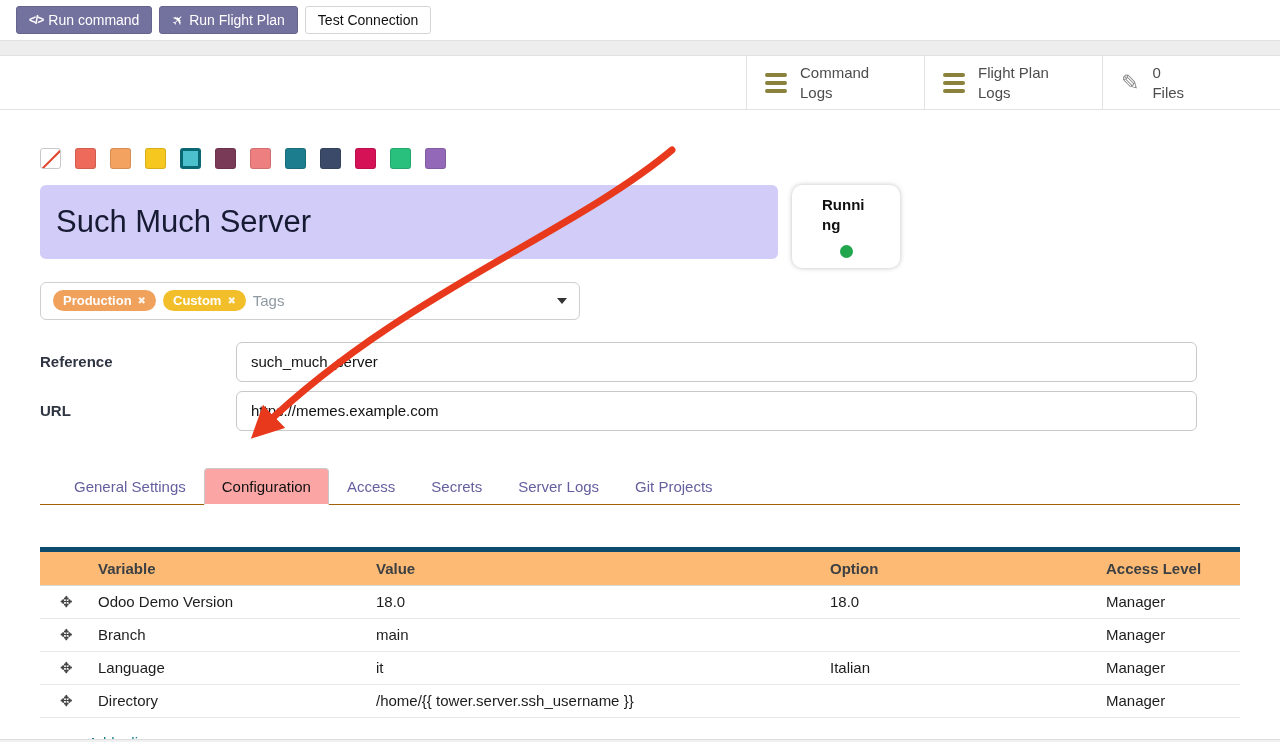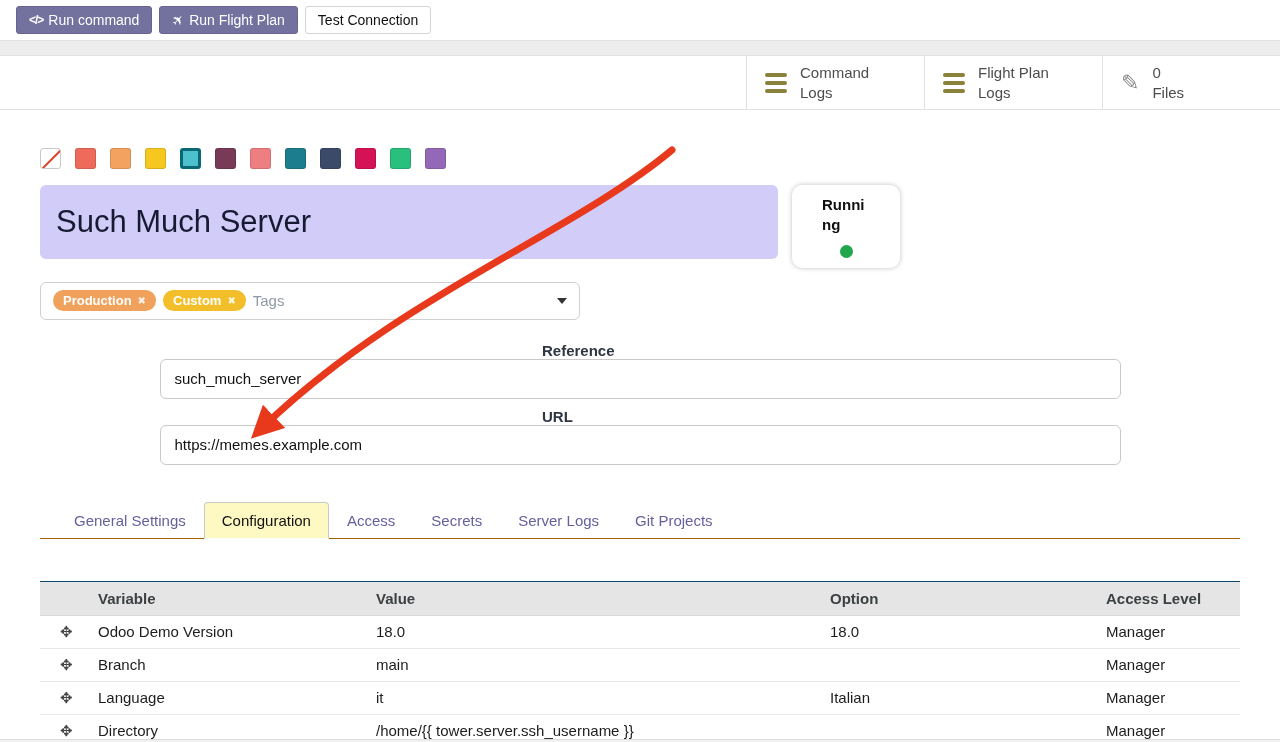--- a/index.html
+++ b/index.html
@@ -42,36 +42,36 @@
   .status-dot { width: 13px; height: 13px; border-radius: 50%; background: #21a64d; flex-shrink: 0; }
   .tags-box { margin-top: 14px; width: 540px; height: 38px; border: 1px solid #cfcfcf; border-radius: 6px;
               display: flex; align-items: center; gap: 7px; padding: 0 12px; }
   .tags-list { display: flex; gap: 7px; align-items: flex-start; }
   .tag { display: inline-flex; align-items: center; gap: 6px; color: #fff; font-size: 13px; font-weight: 700;
          padding: 3px 10px; border-radius: 11px; }
   .tag .x { font-size: 10px; opacity: .85; cursor: pointer; }
   .tags-ph { color: #8f9aa3; font-size: 15px; }
   .caret { margin-left: auto; width: 0; height: 0; border-left: 5px solid transparent; border-right: 5px solid transparent;
            border-top: 6px solid #333; cursor: pointer; }
-  .field-row { display: flex; align-items: center; margin-top: 9px; flex-direction: column; }
+  .field-row { display: flex; align-items: center; margin-top: 9px; }
   .field-row.first { margin-top: 22px; }
   .field-label { width: 196px; font-weight: 700; font-size: 15px; color: #2f3542; }
   .field-input { width: 961px; height: 40px; border: 1px solid #c9c9c9; border-radius: 6px; font-size: 15px;
                  padding: 0 14px; color: #111; font-family: inherit; background: #fff; outline: none; }
   
   .tab-bar { margin-top: 36px; display: flex; border-bottom: 1px solid #a16207; padding-left: 16px; }
   .tab { padding: 9px 17px; font-size: 15px; color: #655f9e; cursor: pointer; position: relative; top: 1px;
          border: 1px solid transparent; white-space: nowrap; }
-  .tab.active { background: #fef9c3; color: #111; border-color: #c9c9c9 #c9c9c9 #fff #c9c9c9; border-radius: 4px 4px 0 0; }
+  .tab.active { background: #fca5a5; color: #111; border-color: #c9c9c9 #c9c9c9 #fff #c9c9c9; border-radius: 4px 4px 0 0; }
   
   .table-wrap { margin-top: 42px; }
   table { width: 1200px; border-collapse: collapse; font-size: 15px; table-layout: fixed; }
   col.c-handle { width: 48px; } col.c-var { width: 278px; } col.c-val { width: 454px; }
   col.c-opt { width: 276px; } col.c-acc { width: 144px; }
-  thead th { background: #e5e5e5; border-top: 1px solid #0c4a6e; border-bottom: 1px solid #d9d9d9;
+  thead th { background: #fdba74; border-top: 5px solid #0c4a6e; border-bottom: 1px solid #d9d9d9;
              text-align: left; font-weight: 700; color: #3c4043; padding: 8px 10px; }
   tbody td { border-bottom: 1px solid #e8e8e8; padding: 7px 10px; color: #1d1d1d; white-space: nowrap; overflow: hidden; }
   td.handle { padding-left: 20px; color: #444; cursor: grab; }
   .add-line { display: inline-block; margin: 10px 0 0 48px; color: #0d7d8c; font-size: 15px; cursor: pointer; padding: 6px 0; }
   .bottom-line { position: absolute; left: 0; right: 0; bottom: 0; height: 3px; background: #f1f1f1; border-top: 1px solid #ddd; }
   
   .arrow-overlay { position: absolute; left: 0; top: 0; pointer-events: none; z-index: 40; }
 </style>
 </head>
 <body>

